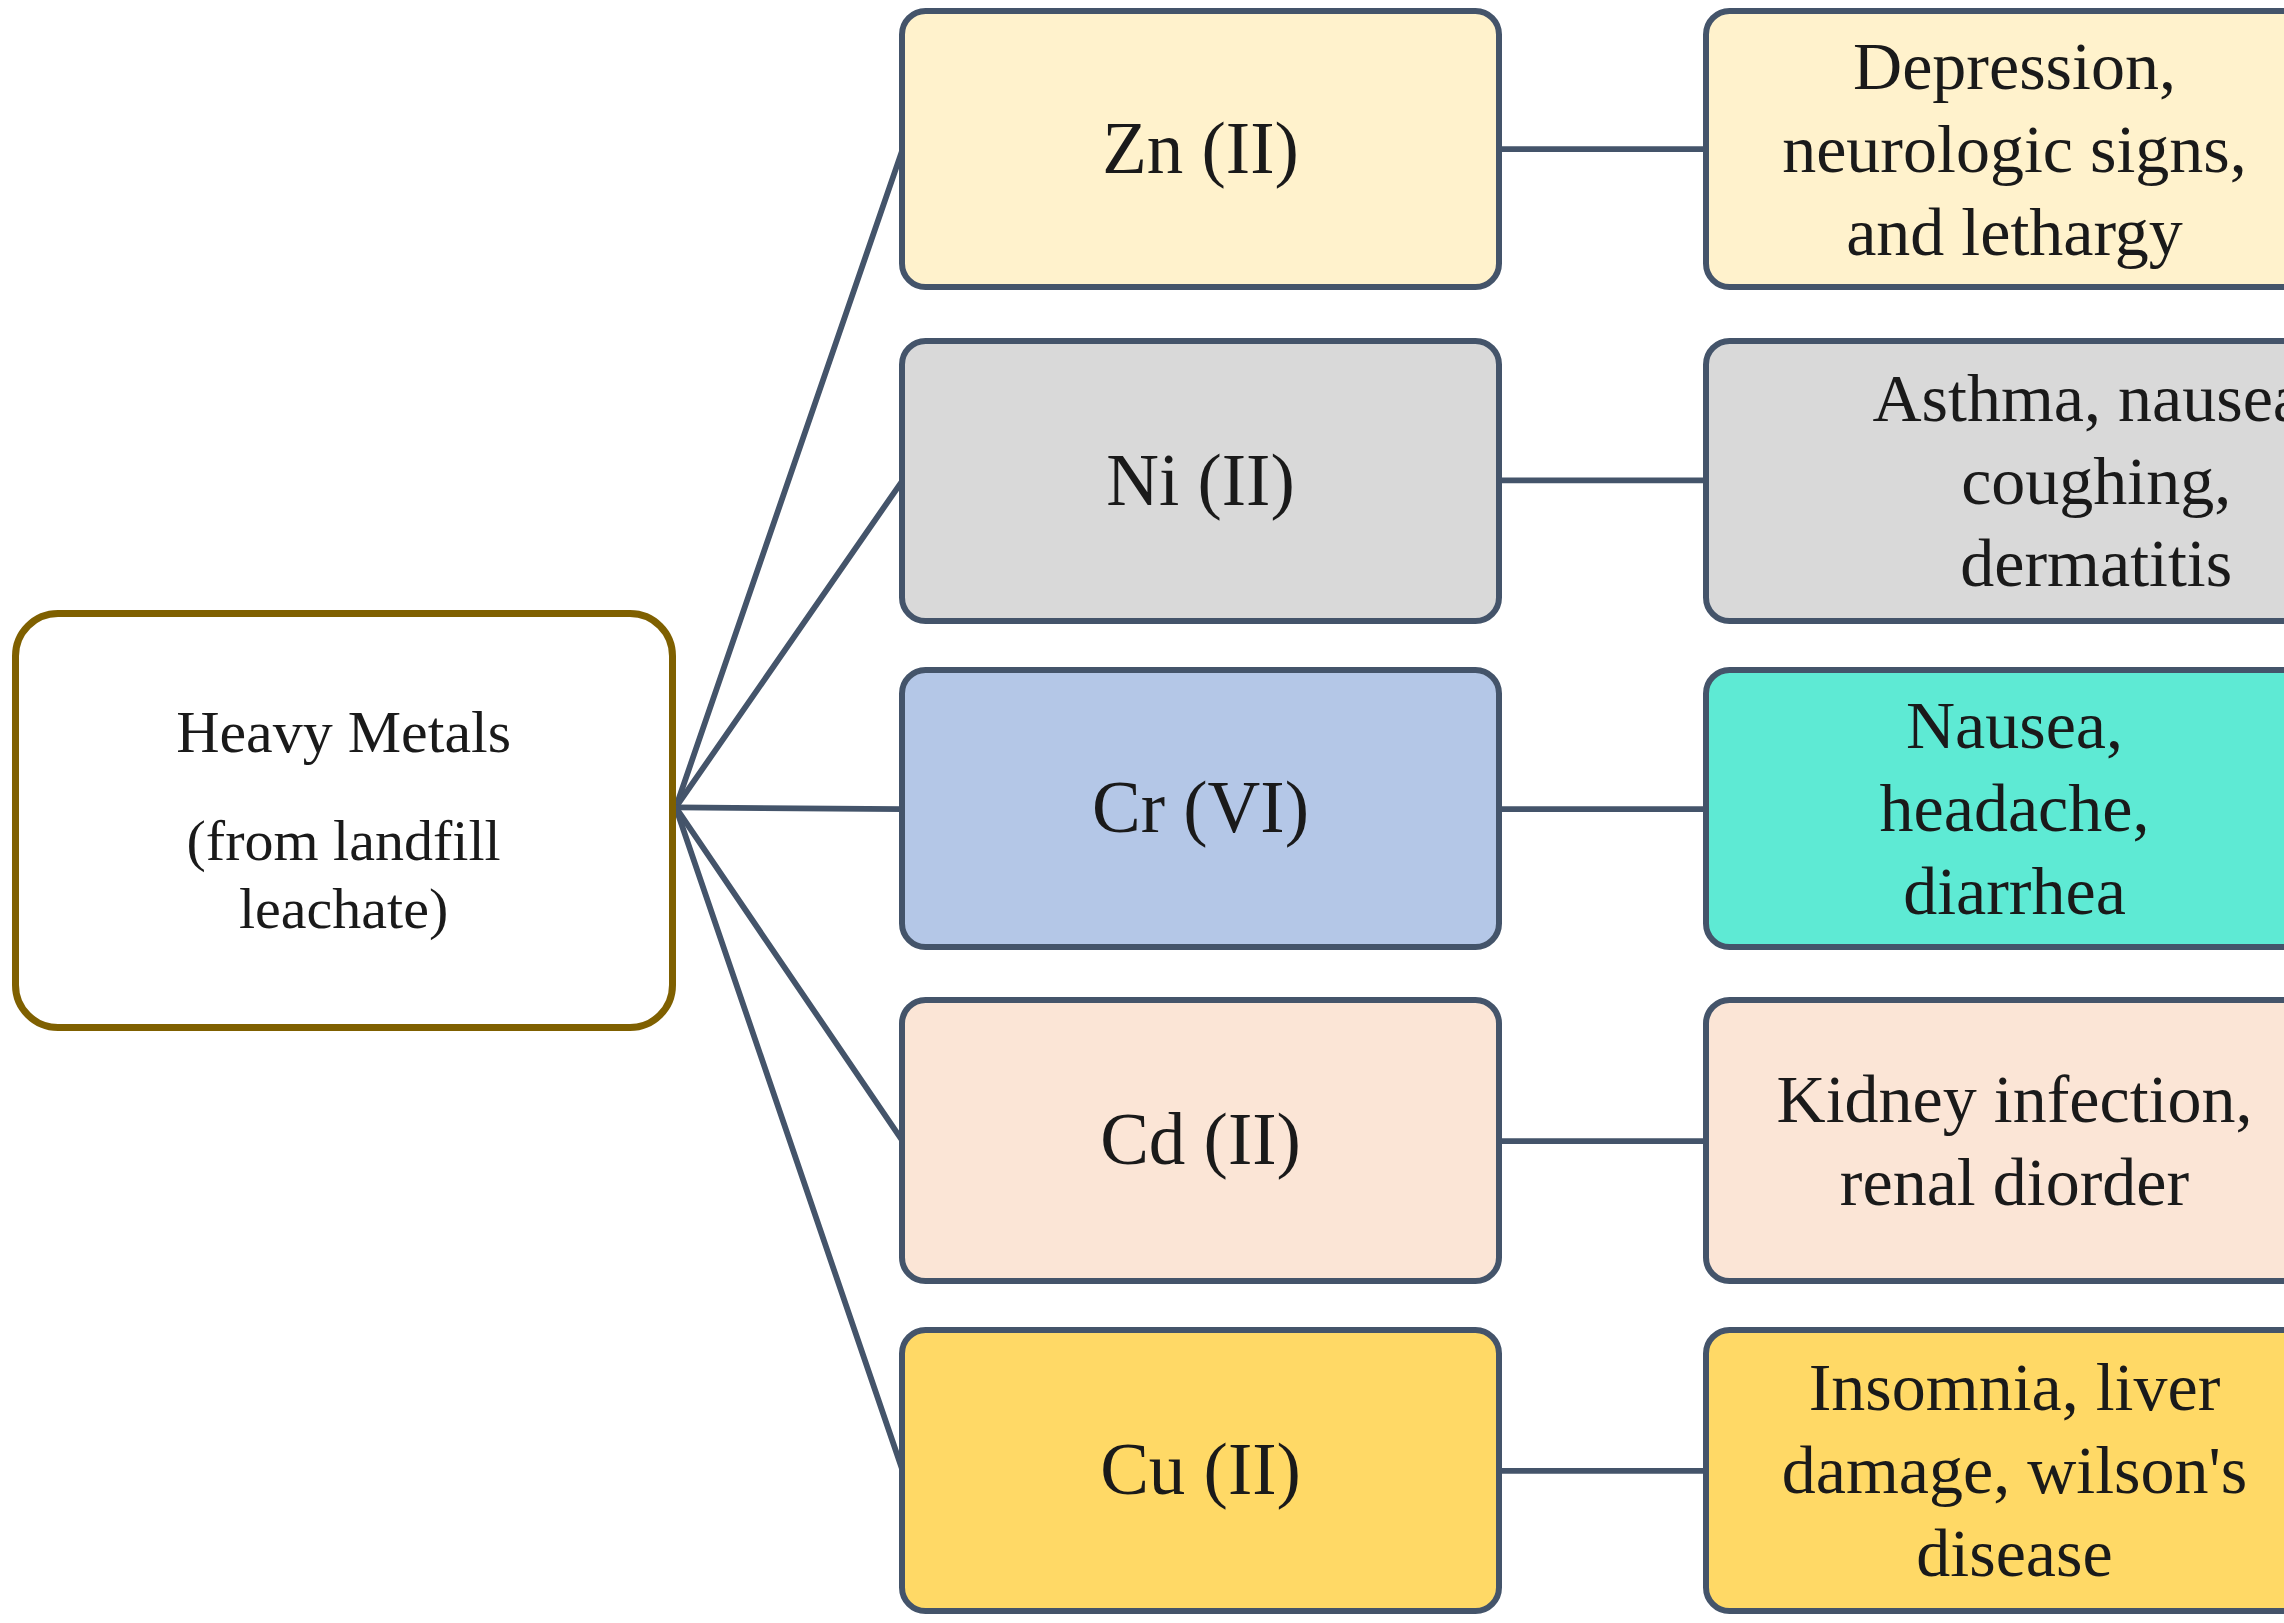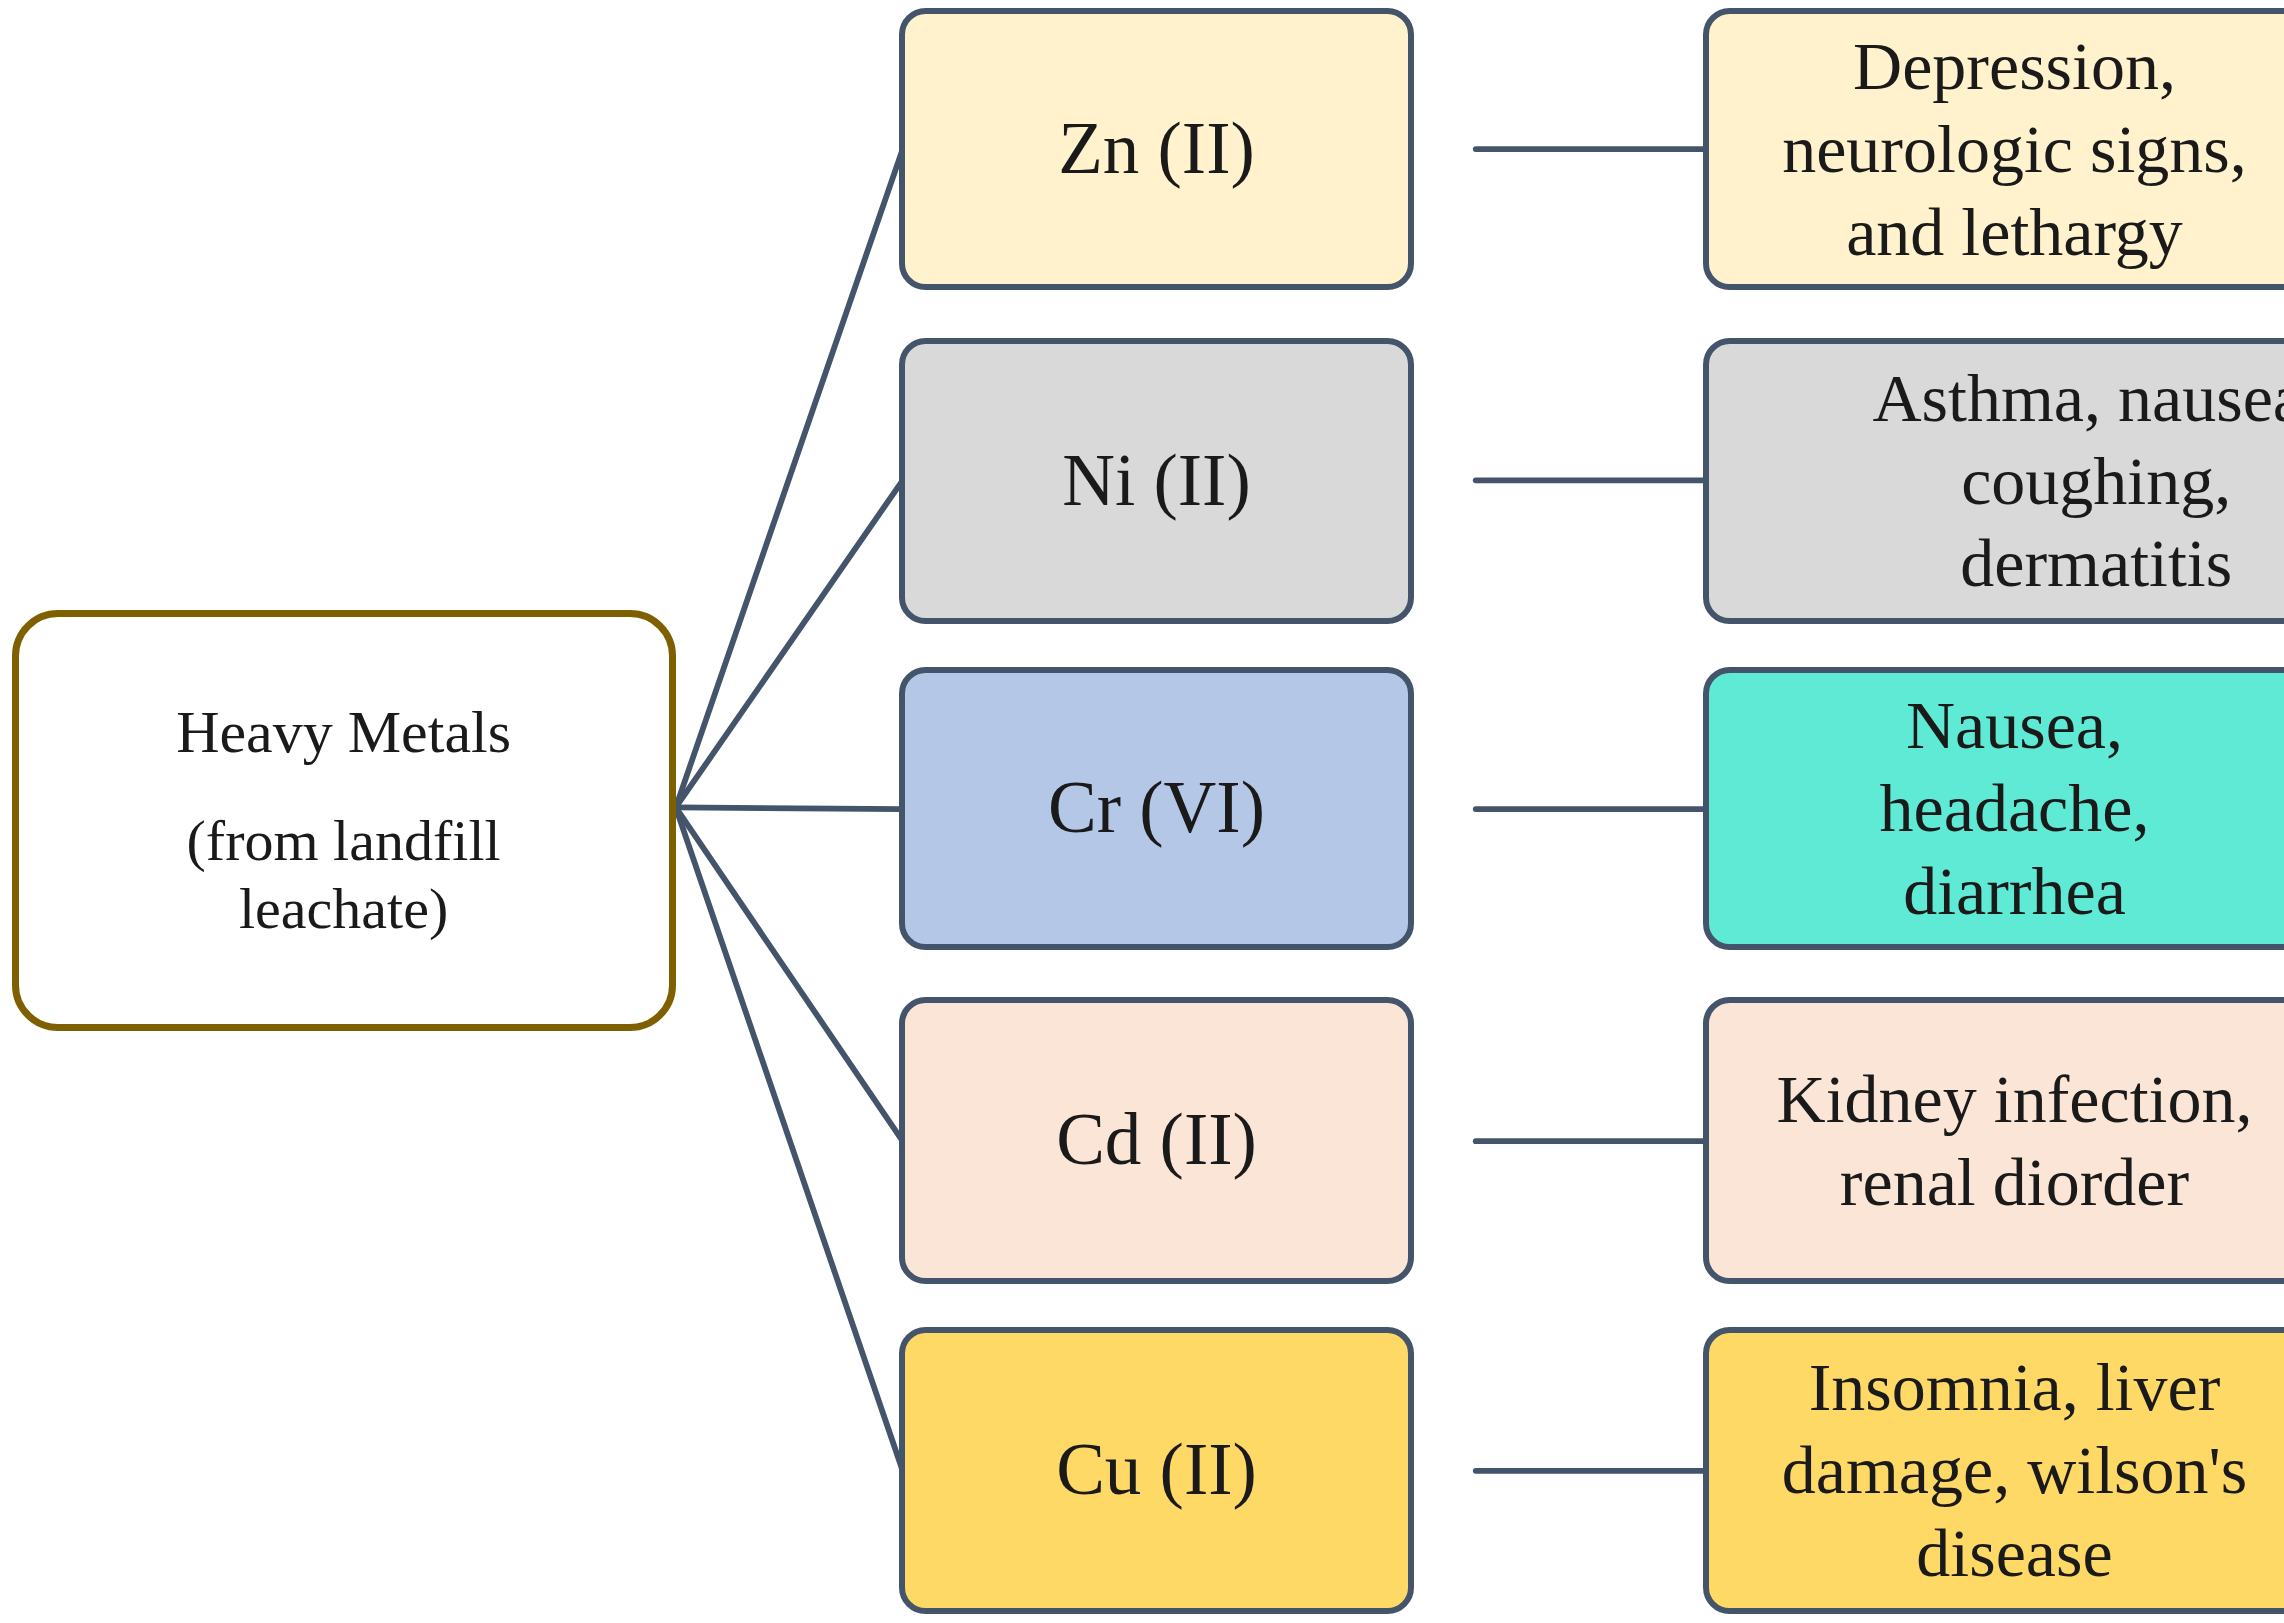--- a/index.html
+++ b/index.html
@@ -52,21 +52,21 @@
     margin-bottom: 40px;
     white-space: pre-line;
   }
   .source-subtitle {
     font-size: 58px;
     line-height: 1.18;
     white-space: pre-line;
   }
   .metal-box {
     left: 899px;
-    width: 515px;
+    width: 603px;
     border-width: 6.6px;
     border-radius: 26.5px;
   }
   .effect-box {
     left: 1703px;
     width: 623px;
     border-width: 6.6px;
     border-radius: 26.5px;
   }
   .metal-label {

